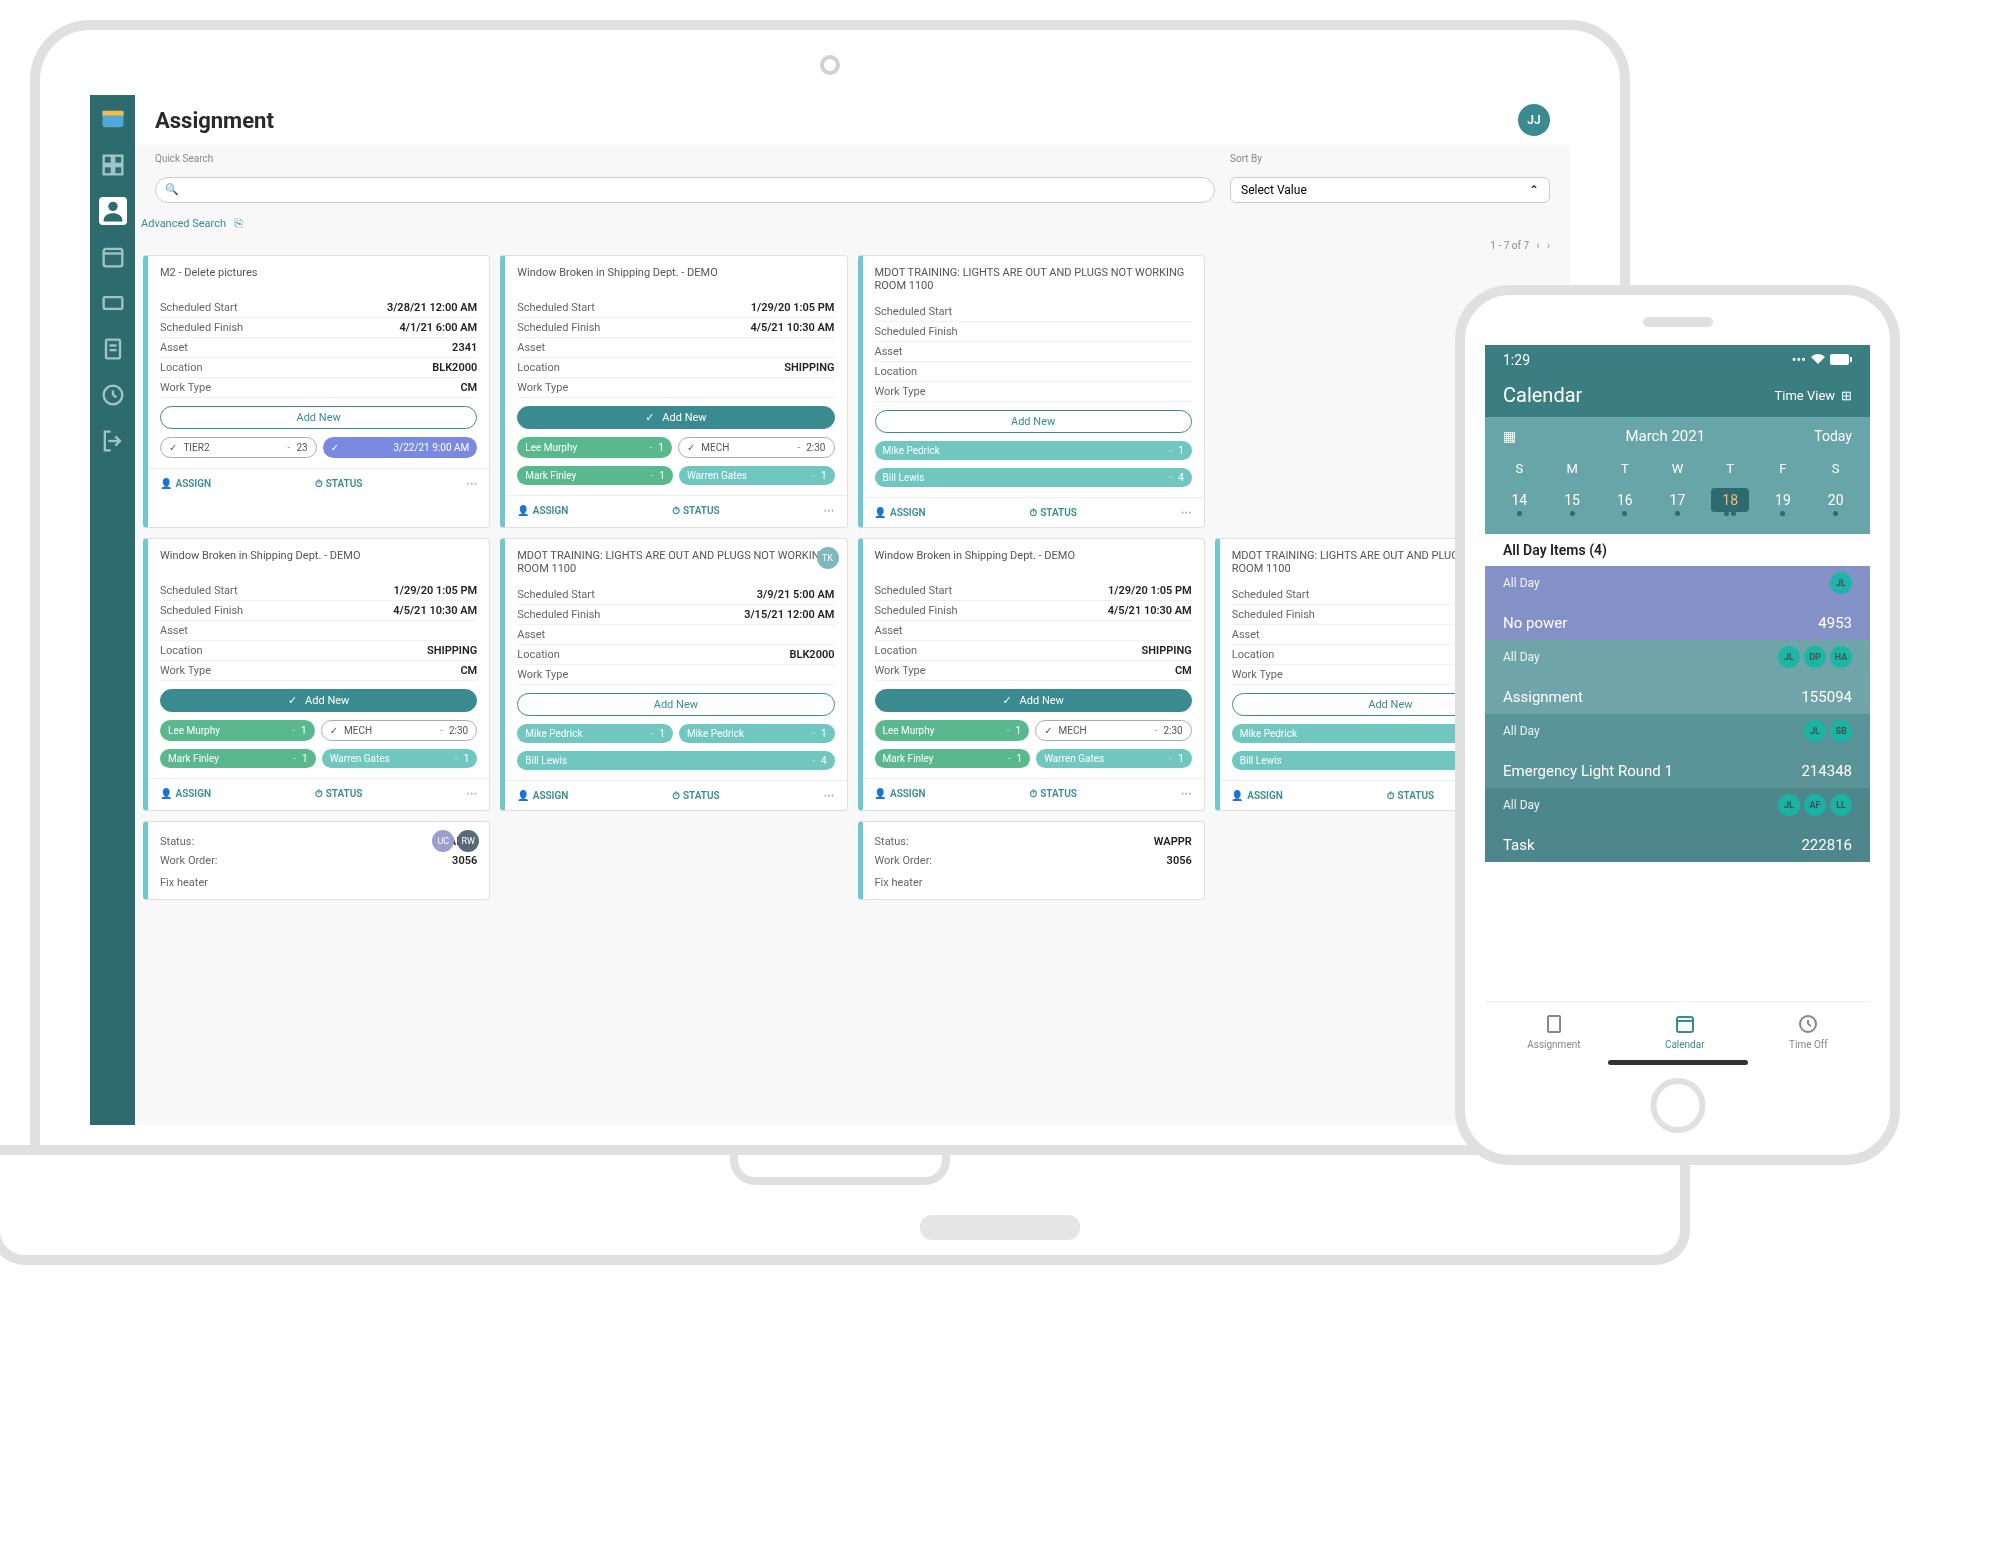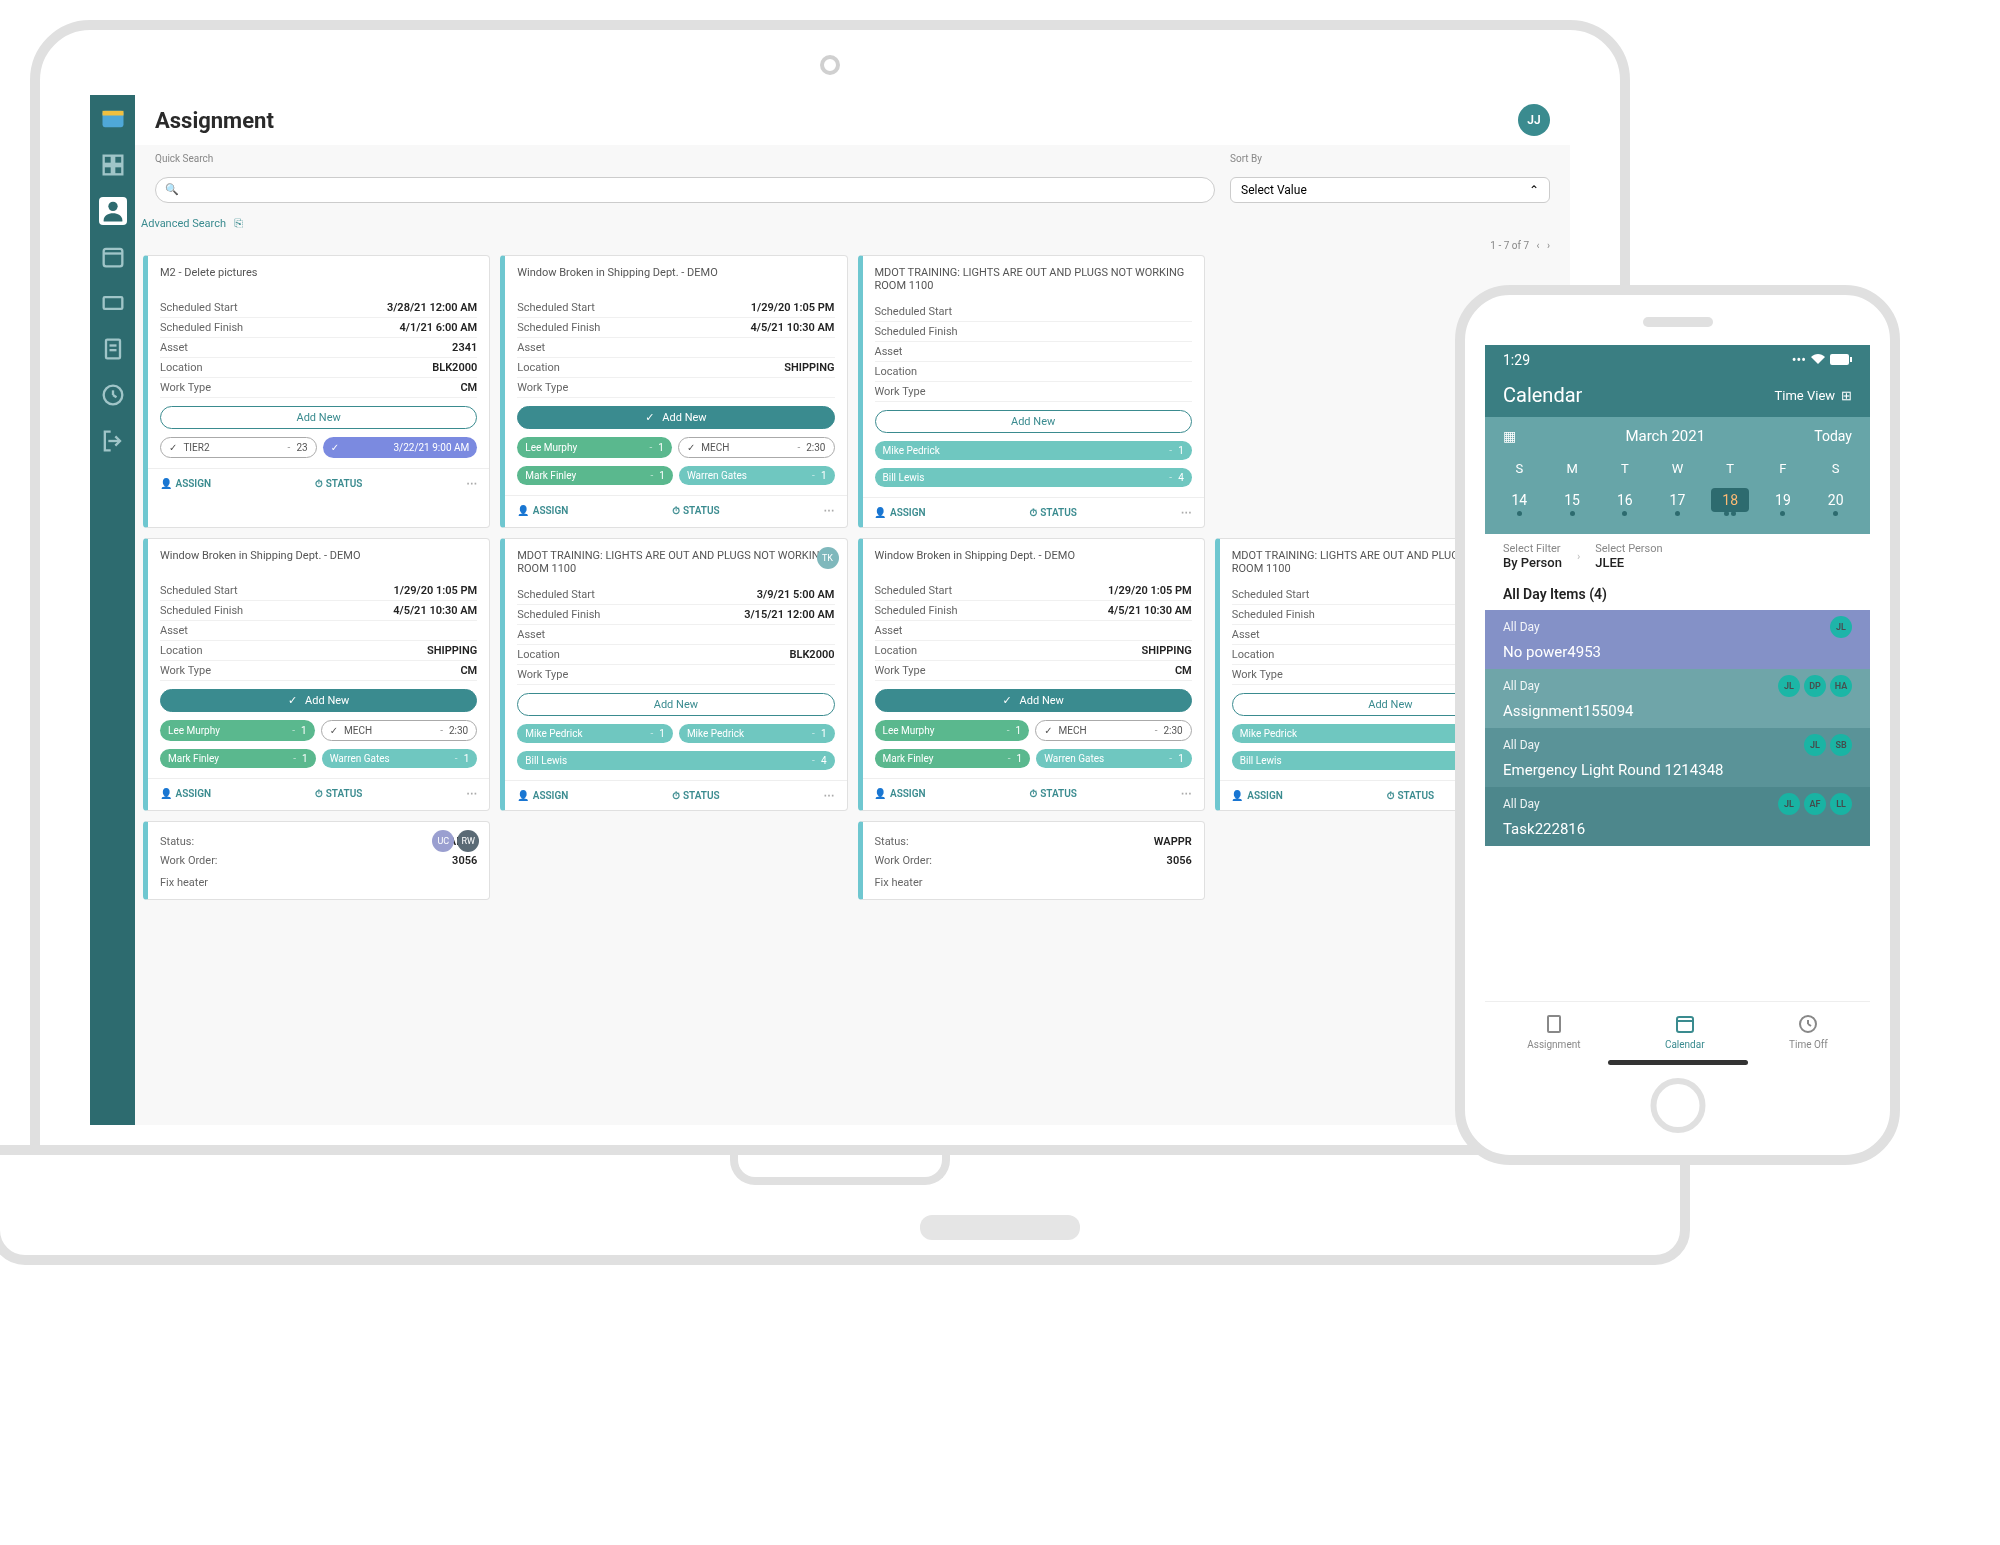--- a/index.html
+++ b/index.html
@@ -65,21 +65,21 @@
 .cal-date{padding:6px 0;position:relative}
 .cal-date.selected span{background:#2d6b6f;color:#fdba74;padding:4px 11px;border-radius:4px}
 .cal-dots{display:flex;justify-content:center;gap:2px;margin-top:3px}
 .cal-dot{width:5px;height:5px;border-radius:50%;background:#2d6b6f}
 .filter-row{display:flex;align-items:center;padding:8px 18px;font-size:11px;color:#888;gap:15px}
 .filter-group{display:flex;flex-direction:column}
 .filter-val{color:#222;font-size:13px;font-weight:500}
 .all-day-header{padding:8px 18px;font-size:14px;font-weight:600;color:#222}
 .event{padding:6px 18px 8px;color:#fff;position:relative}
 .event .top{display:flex;justify-content:space-between;align-items:center;font-size:12px;opacity:0.9}
-.event .main-row{display:flex;align-items:center;font-size:15px;margin-top:5px}
+.event .main-row{display:flex;justify-content:space-between;align-items:center;font-size:15px;margin-top:20px}
 .event-badges{display:flex;gap:4px}
 .event-badge{width:22px;height:22px;border-radius:50%;background:#14b8a6;color:#444;font-size:9px;display:flex;align-items:center;justify-content:center;font-weight:600}
 .event.e1{background:#8491c7}
 .event.e2{background:#6fa5a9}
 .event.e3{background:#5a9398}
 .event.e4{background:#4d878c}
 .phone-nav{display:flex;justify-content:space-around;padding:10px 0 4px;border-top:1px solid #eee}
 .phone-nav-item{display:flex;flex-direction:column;align-items:center;gap:3px;font-size:10px;color:#888;cursor:pointer}
 .phone-nav-item.active{color:#3a8b8f}
 .phone-nav-bar{width:140px;height:5px;background:#333;border-radius:3px;margin:6px auto 0}
@@ -623,31 +623,20 @@
               <div class="cal-dot"></div>
             </div></div>
           <div class="cal-date"><span>19</span><div class="cal-dots">
               <div class="cal-dot"></div>
             </div></div>
           <div class="cal-date"><span>20</span><div class="cal-dots">
               <div class="cal-dot"></div>
             </div></div>
         </div>
     </div>
-    <div class="filter-row">
-      <div class="filter-group">
-        <span>Select Filter</span>
-        <span class="filter-val">By Person</span>
-      </div>
-      <span style="color:#bbb">›</span>
-      <div class="filter-group">
-        <span>Select Person</span>
-        <span class="filter-val">JLEE</span>
-      </div>
-    </div>
     <div class="all-day-header">All Day Items (4)</div>
     <div id="events">
         <div class="event e1">
           <div class="top">
             <span>All Day</span>
             <div class="event-badges">
               <div class="event-badge">JL</div>
             </div>
           </div>
     <div class="main-row">

